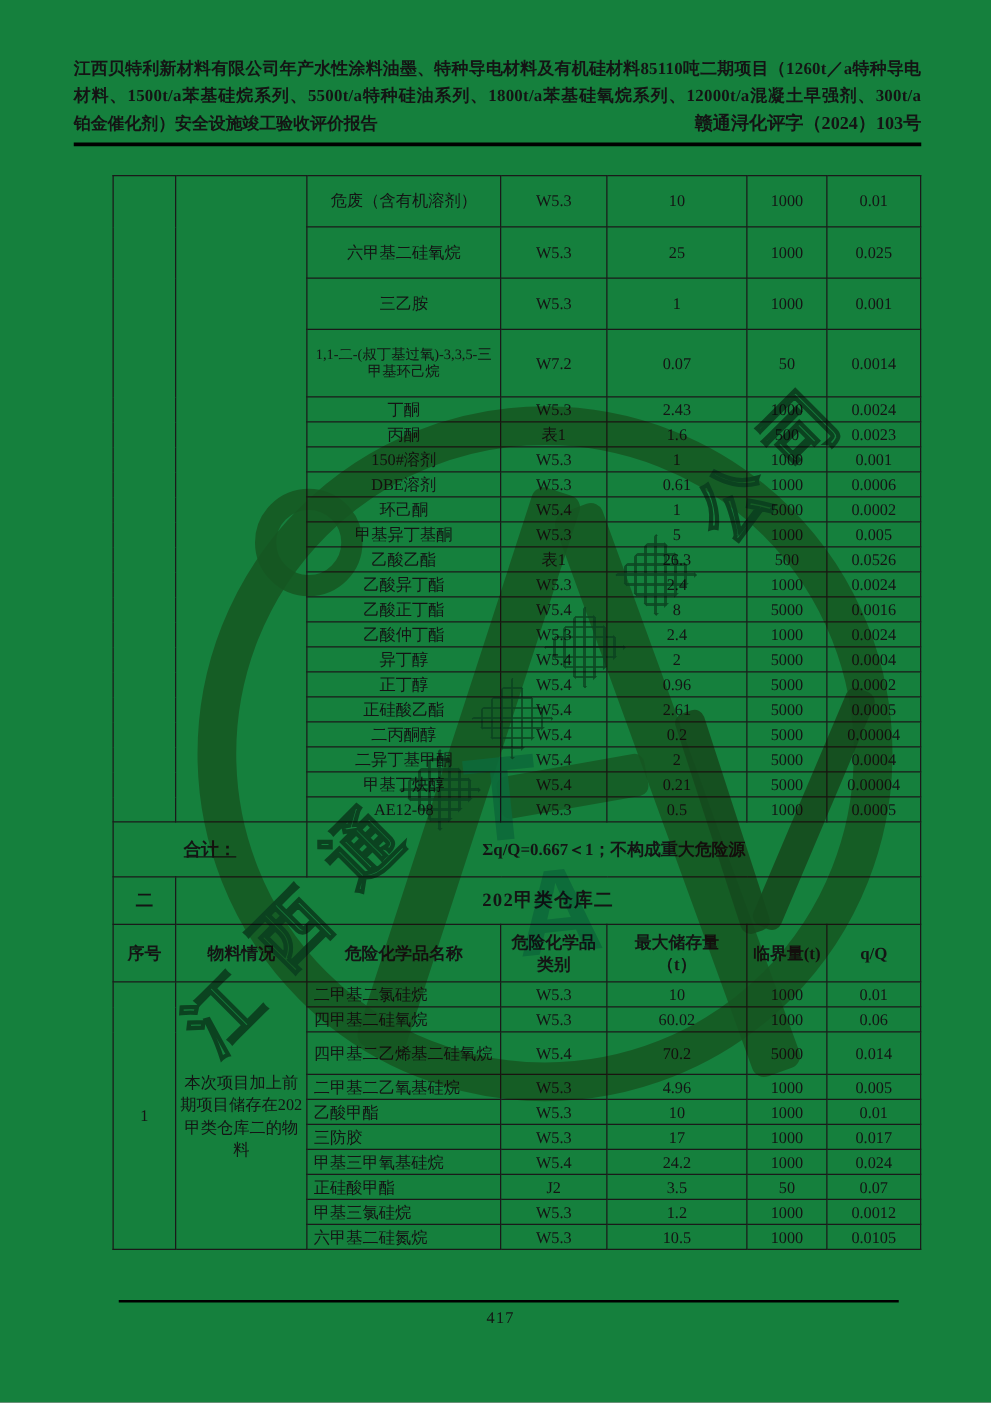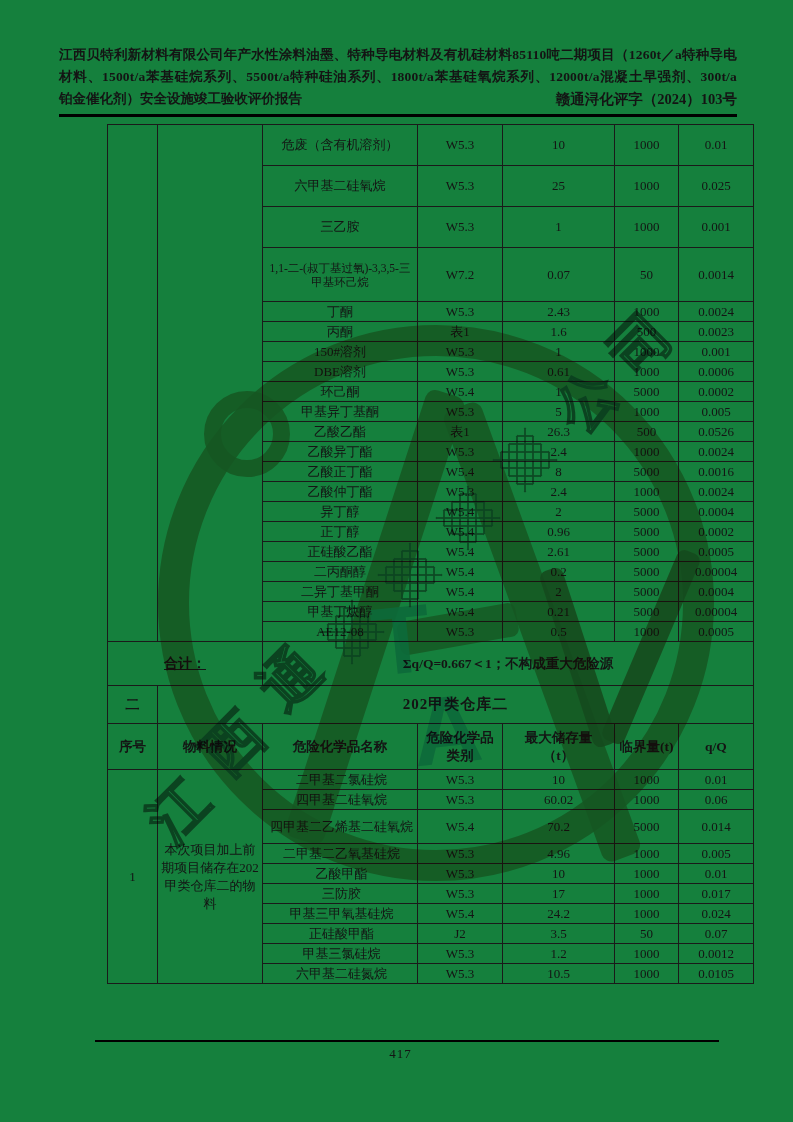--- a/index.html
+++ b/index.html
@@ -10,29 +10,29 @@
   }
   
   .hdr{position:absolute; left:59px; top:44px; width:678px;}
   .hdr-line{font-size:13.5px; font-weight:600; line-height:22px;
     text-align:justify; text-align-last:justify; letter-spacing:.2px;}
   .hdr-line3{display:flex; justify-content:space-between; line-height:22px;}
   .hdr-line3 .left{font-size:13.5px; font-weight:600;}
   .hdr-line3 .right{font-size:14.5px; font-weight:800;}
   .hdr-rule{position:absolute; left:59px; top:114px; width:678px; height:3px; background:#000;}
   
-  table.main{position:absolute; left:90px; top:124px; width:646px;
-    border-collapse:collapse; table-layout:fixed; z-index:1;margin-left:17px;}
+  table.main{position:absolute; left:90px; top:140px; width:646px;
+    border-collapse:collapse; table-layout:fixed; z-index:1;}
   td,th{border:1px solid #1a1a1a; text-align:center; vertical-align:middle;
     padding:0 2px; font-size:13px; color:#141414; word-break:break-all;}
   th{font-size:13.5px; font-weight:700; white-space:pre-line;}
   tr.r-tall{height:41px;}  tr.r-tall4{height:54px;padding-left:36px;}  tr.r-short{height:20px;}
   tr.r-total{height:44px;} tr.r-section{height:38px;} tr.r-head{height:46px;}
   tr.r-wrap{height:34px;}
-  td.name-left{text-align:center; padding-left:5px;}
+  td.name-left{text-align:left; padding-left:5px;}
   td.name-small{font-size:11.5px; line-height:14px;}
   td.total-label{font-weight:700; font-size:14px;text-decoration:underline;}
   td.total-value{font-weight:700; font-size:13.5px;}
   td.section-index{font-weight:700; font-size:14px;}
   td.section-title{font-weight:700; font-size:15px; letter-spacing:1px;}
   
   .ftr-rule{position:absolute; left:95px; top:1040px; width:624px; height:2px; background:#000;}
   .page-num{position:absolute; left:4px; top:1046px; width:100%; text-align:center;
     font-size:13px; letter-spacing:1px;}
   

